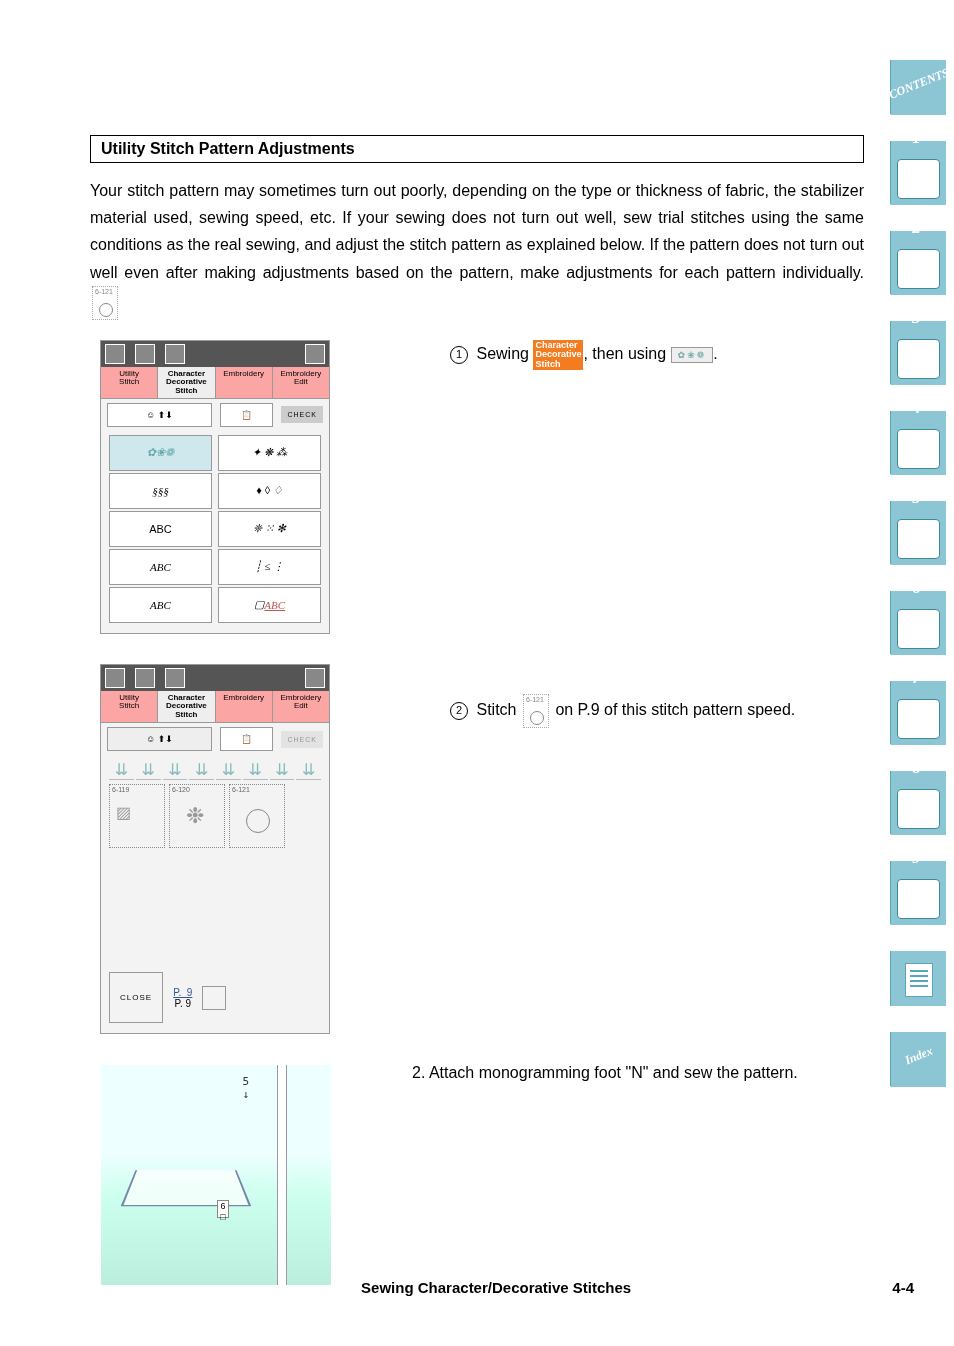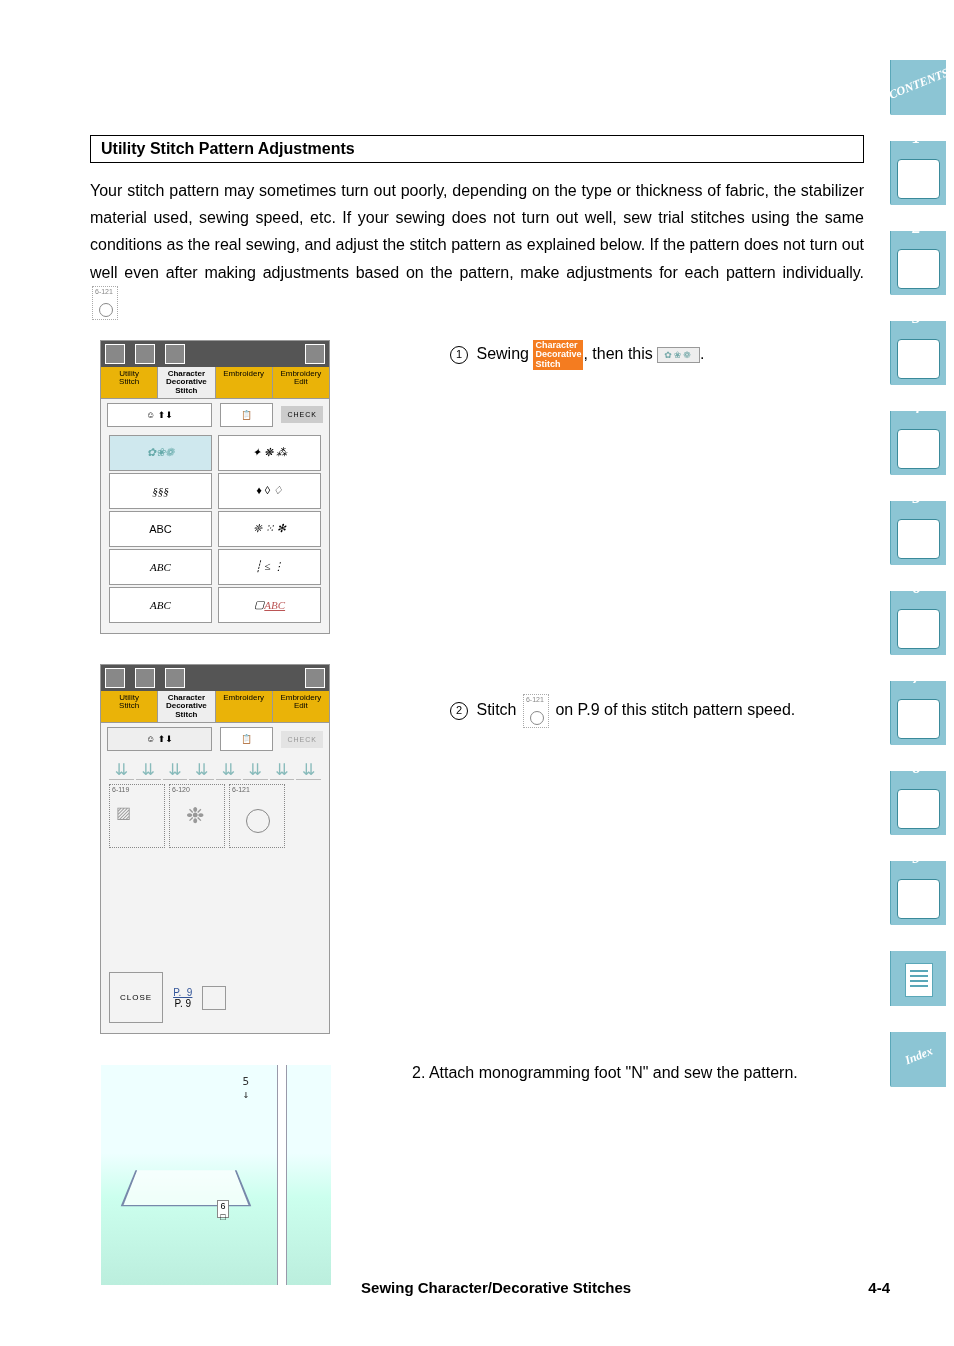--- a/index.html
+++ b/index.html
@@ -110,21 +110,21 @@
     letter-spacing: 2px;
   }
   .footer {
     position: absolute;
     bottom: 50px;
     left: 0;
     right: 0;
     display: flex;
     justify-content: space-between;
     font-size: 15px;
-    padding: 0 64px;
+    padding: 0 40px;
   }
   .footer .title {
     text-align: center;
     flex: 1;
     font-weight: bold;
   }
   .footer .pagenum {
     font-weight: bold;
   }
 
@@ -216,21 +216,21 @@
     align-items: center;
     padding: 0 4px;
     gap: 10px;
   }
   .sh-item { width: 18px; height: 18px; background: #888; border: 1px solid #fff; }
   .tab-row {
     display: flex;
     font-size: 8px;
     line-height: 1.05;
     text-align: center;
-    background: #eab308;
+    background: #fca5a5;
     border-bottom: 1px solid #999;
   }
   .tab-row > div {
     flex: 1;
     border-right: 1px solid #999;
     padding: 3px 1px;
   }
   .tab-row > div:last-child { border-right: none; }
   .tab-row .active { background: #eee; font-weight: bold; }
   .subbar {
@@ -446,21 +446,21 @@
         <div class="pat-cell">▢ <u style="color:#b55;">ABC</u></div>
       </div>
     </div>
 
     <div class="right-text">
       <div class="step-line" style="padding-left:40px;">
         <span class="circled">1</span>
         <span>Sewing</span>
         <span class="btn-orange" style="white-space:pre-wrap;">Character
 Decorative
-Stitch</span><span>, then this</span>
+Stitch</span><span>, then using</span>
         <span class="btn-gray">✿❀❁</span><span>.</span>
       </div>
     </div>
   </div>
 
   <div class="content-row">
     <div class="left-img screen2">
       <div class="screen-header">
         <div class="sh-item"></div>
           <div class="sh-item"></div>

